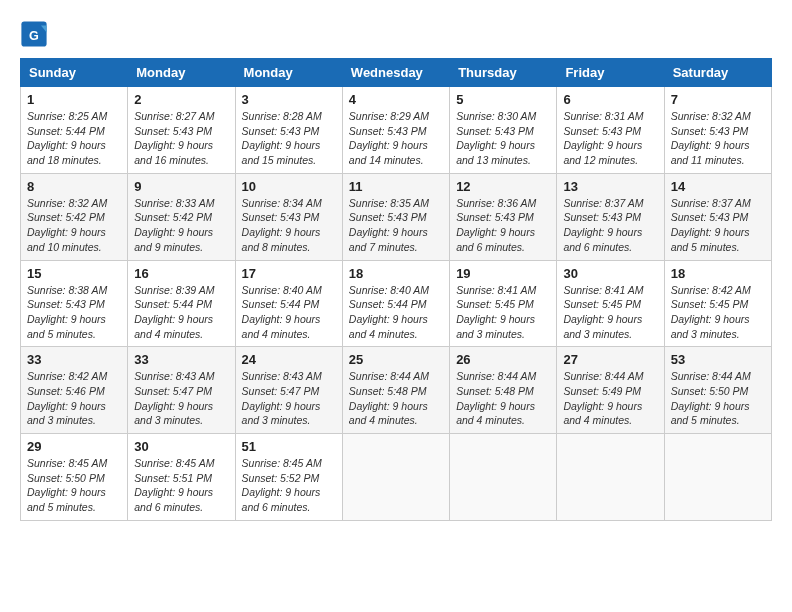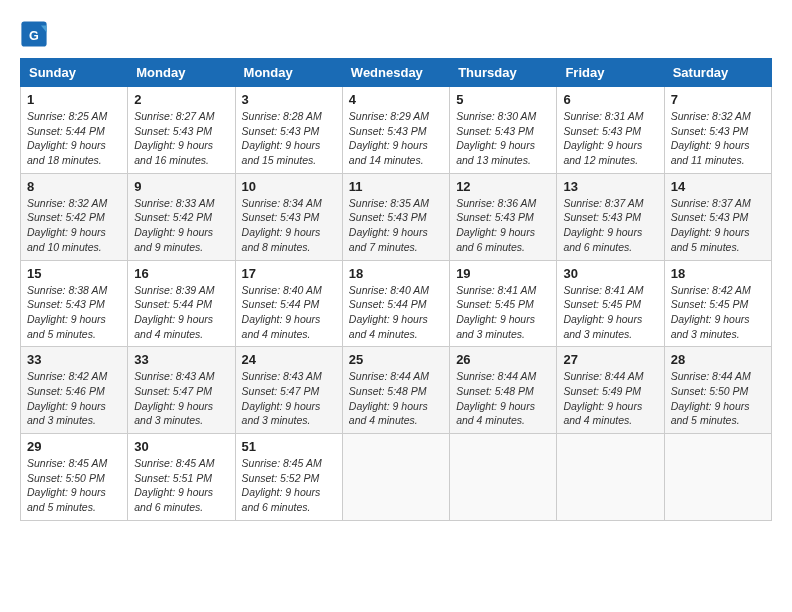--- a/index.html
+++ b/index.html
@@ -231,21 +231,21 @@
         </td>
         <td>
           <span class="day-num">26</span>
           <div class="day-detail">Sunrise: 8:44 AM<br>Sunset: 5:48 PM<br>Daylight: 9 hours and 4 minutes.</div>
         </td>
         <td>
           <span class="day-num">27</span>
           <div class="day-detail">Sunrise: 8:44 AM<br>Sunset: 5:49 PM<br>Daylight: 9 hours and 4 minutes.</div>
         </td>
         <td>
-          <span class="day-num">28</span>
+          <span class="day-num">53</span>
           <div class="day-detail">Sunrise: 8:44 AM<br>Sunset: 5:50 PM<br>Daylight: 9 hours and 5 minutes.</div>
         </td>
       </tr>
       <tr>
         <td>
           <span class="day-num">29</span>
           <div class="day-detail">Sunrise: 8:45 AM<br>Sunset: 5:50 PM<br>Daylight: 9 hours and 5 minutes.</div>
         </td>
         <td>
           <span class="day-num">30</span>

